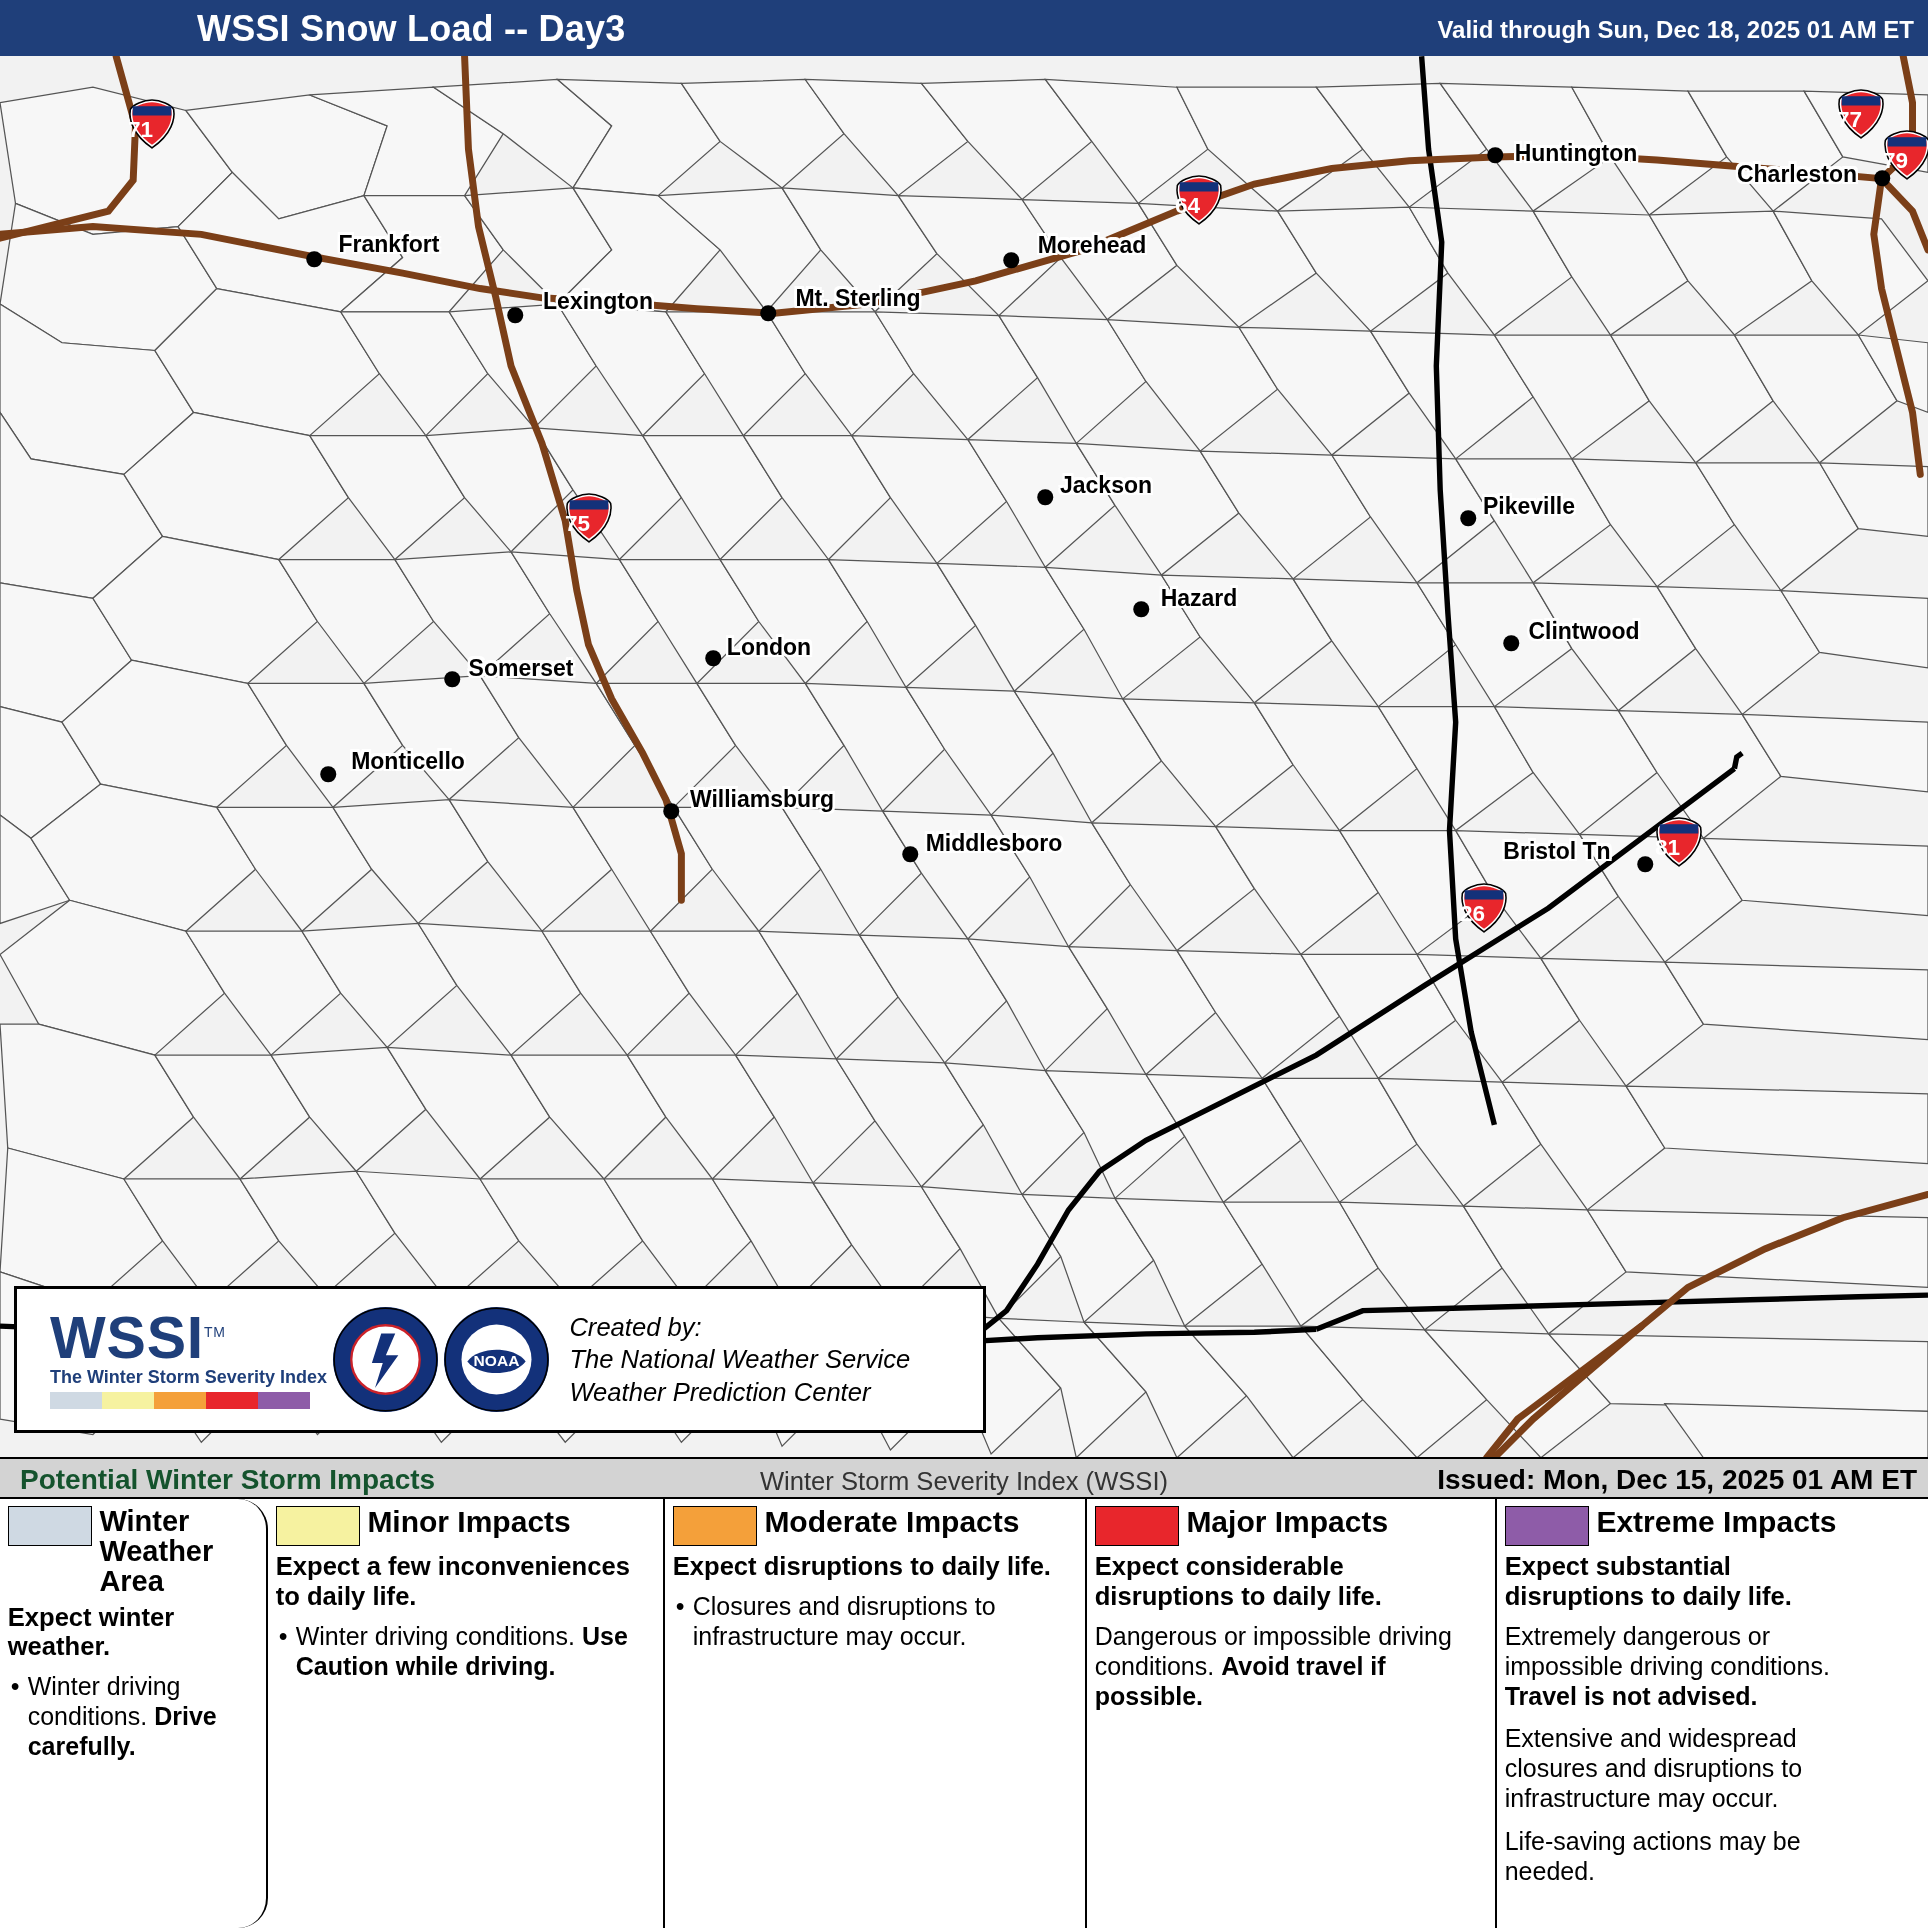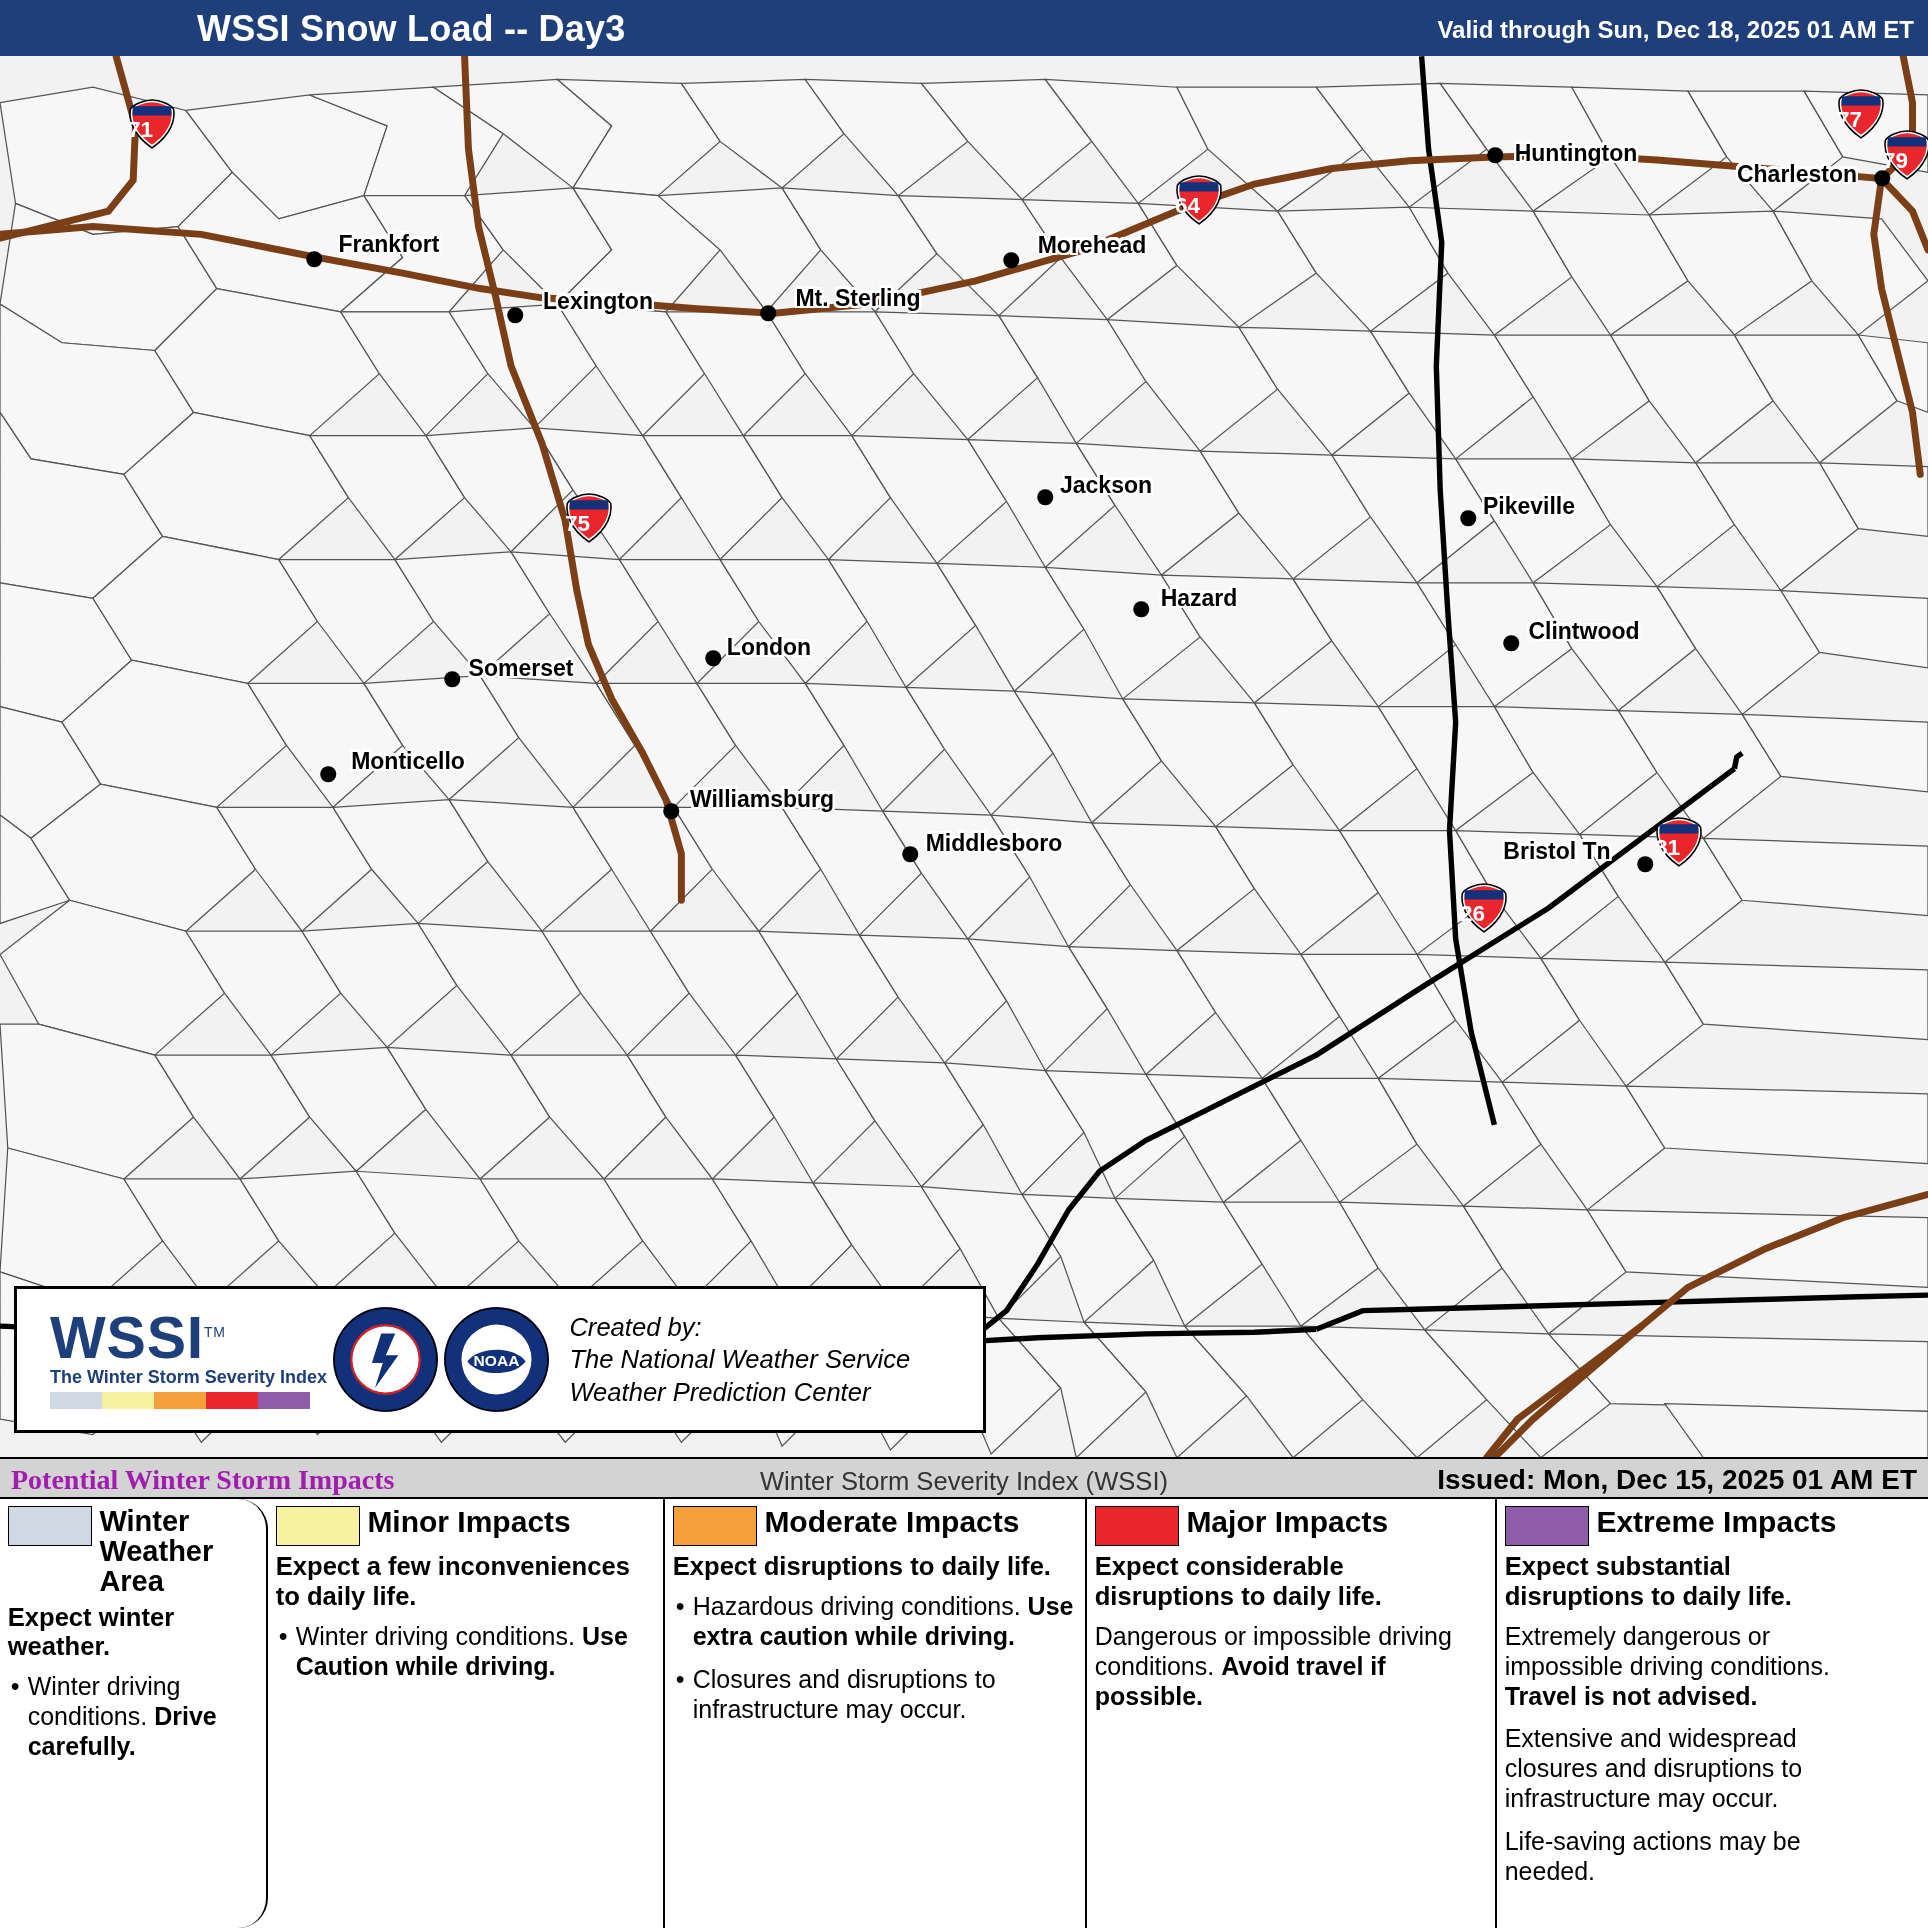--- a/index.html
+++ b/index.html
@@ -113,22 +113,22 @@
   }
 
   
   #gray-bar {
     position: absolute; left: 0; top: 1457px;
     width: 1928px; height: 42px;
     background: #d3d3d3;
     border-top: 2.3px solid #000; border-bottom: 2.3px solid #000;
   }
   #gray-bar .gb-left {
-    position: absolute; left: 11px; top: 5.4px;
-    font-size: 28px; font-weight: bold; color: #a21caf; font-family: Liberation Serif, serif;
+    position: absolute; left: 20px; top: 5.4px;
+    font-size: 28px; font-weight: bold; color: #14532d;
   }
   #gray-bar .gb-center {
     position: absolute; left: 50%; top: 7.7px;
     transform: translateX(-50%);
     font-size: 25.6px; color: #333;
   }
   #gray-bar .gb-right {
     position: absolute; right: 11px; top: 5.4px;
     font-size: 28px; font-weight: bold; color: #000;
   }
@@ -584,21 +584,20 @@
       </div>
     </div>
 
     <div class="lg-col c2">
       <div class="lg-head">
         <div class="lg-swatch" style="background:#f4a03a"></div>
         <div class="lg-title">Moderate Impacts</div>
       </div>
       <div class="lg-lead">Expect disruptions to daily life.</div>
       <div class="lg-bullets">
-        <div class="lg-bullet"><span>Hazardous driving conditions. </span><b>Use extra caution while driving.</b></div>
         <div class="lg-bullet"><span>Closures and disruptions to infrastructure may occur.</span></div>
       </div>
     </div>
 
     <div class="lg-col c3">
       <div class="lg-head">
         <div class="lg-swatch" style="background:#e8262c"></div>
         <div class="lg-title">Major Impacts</div>
       </div>
       <div class="lg-lead">Expect considerable disruptions to daily life.</div>

